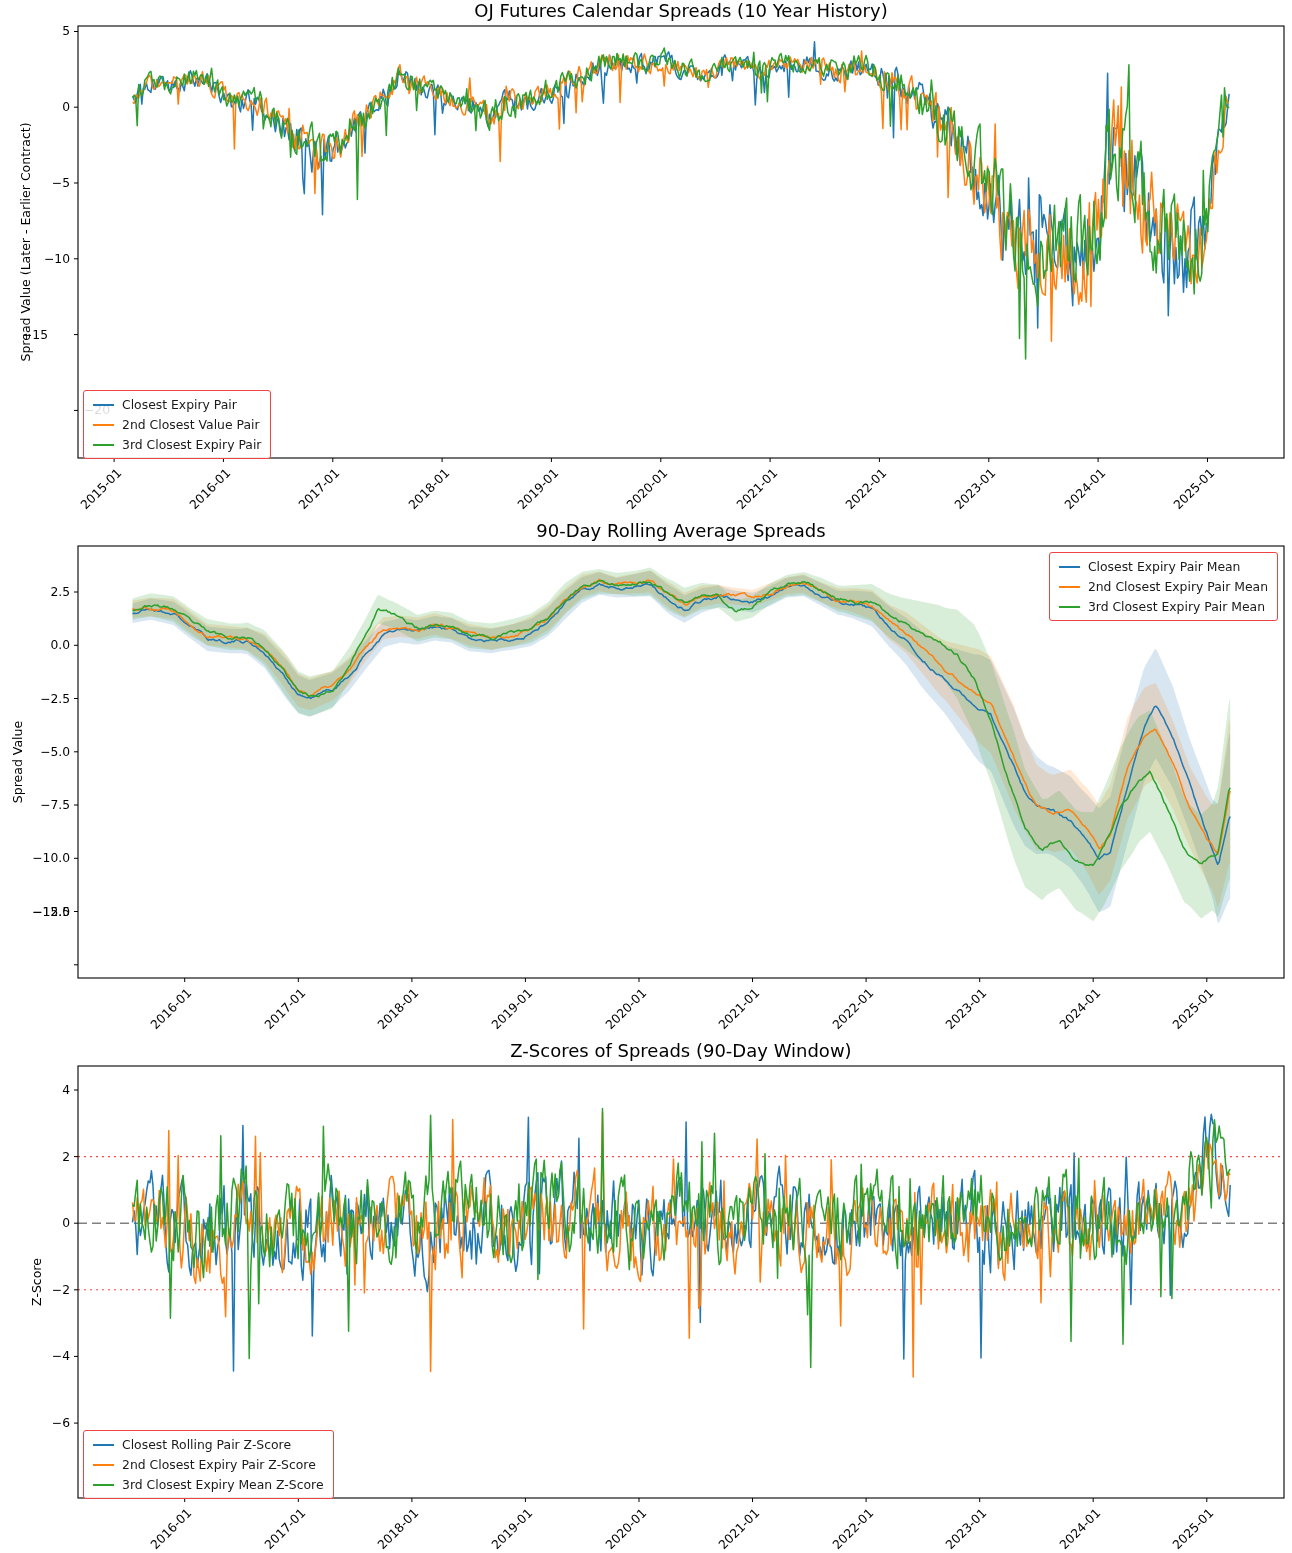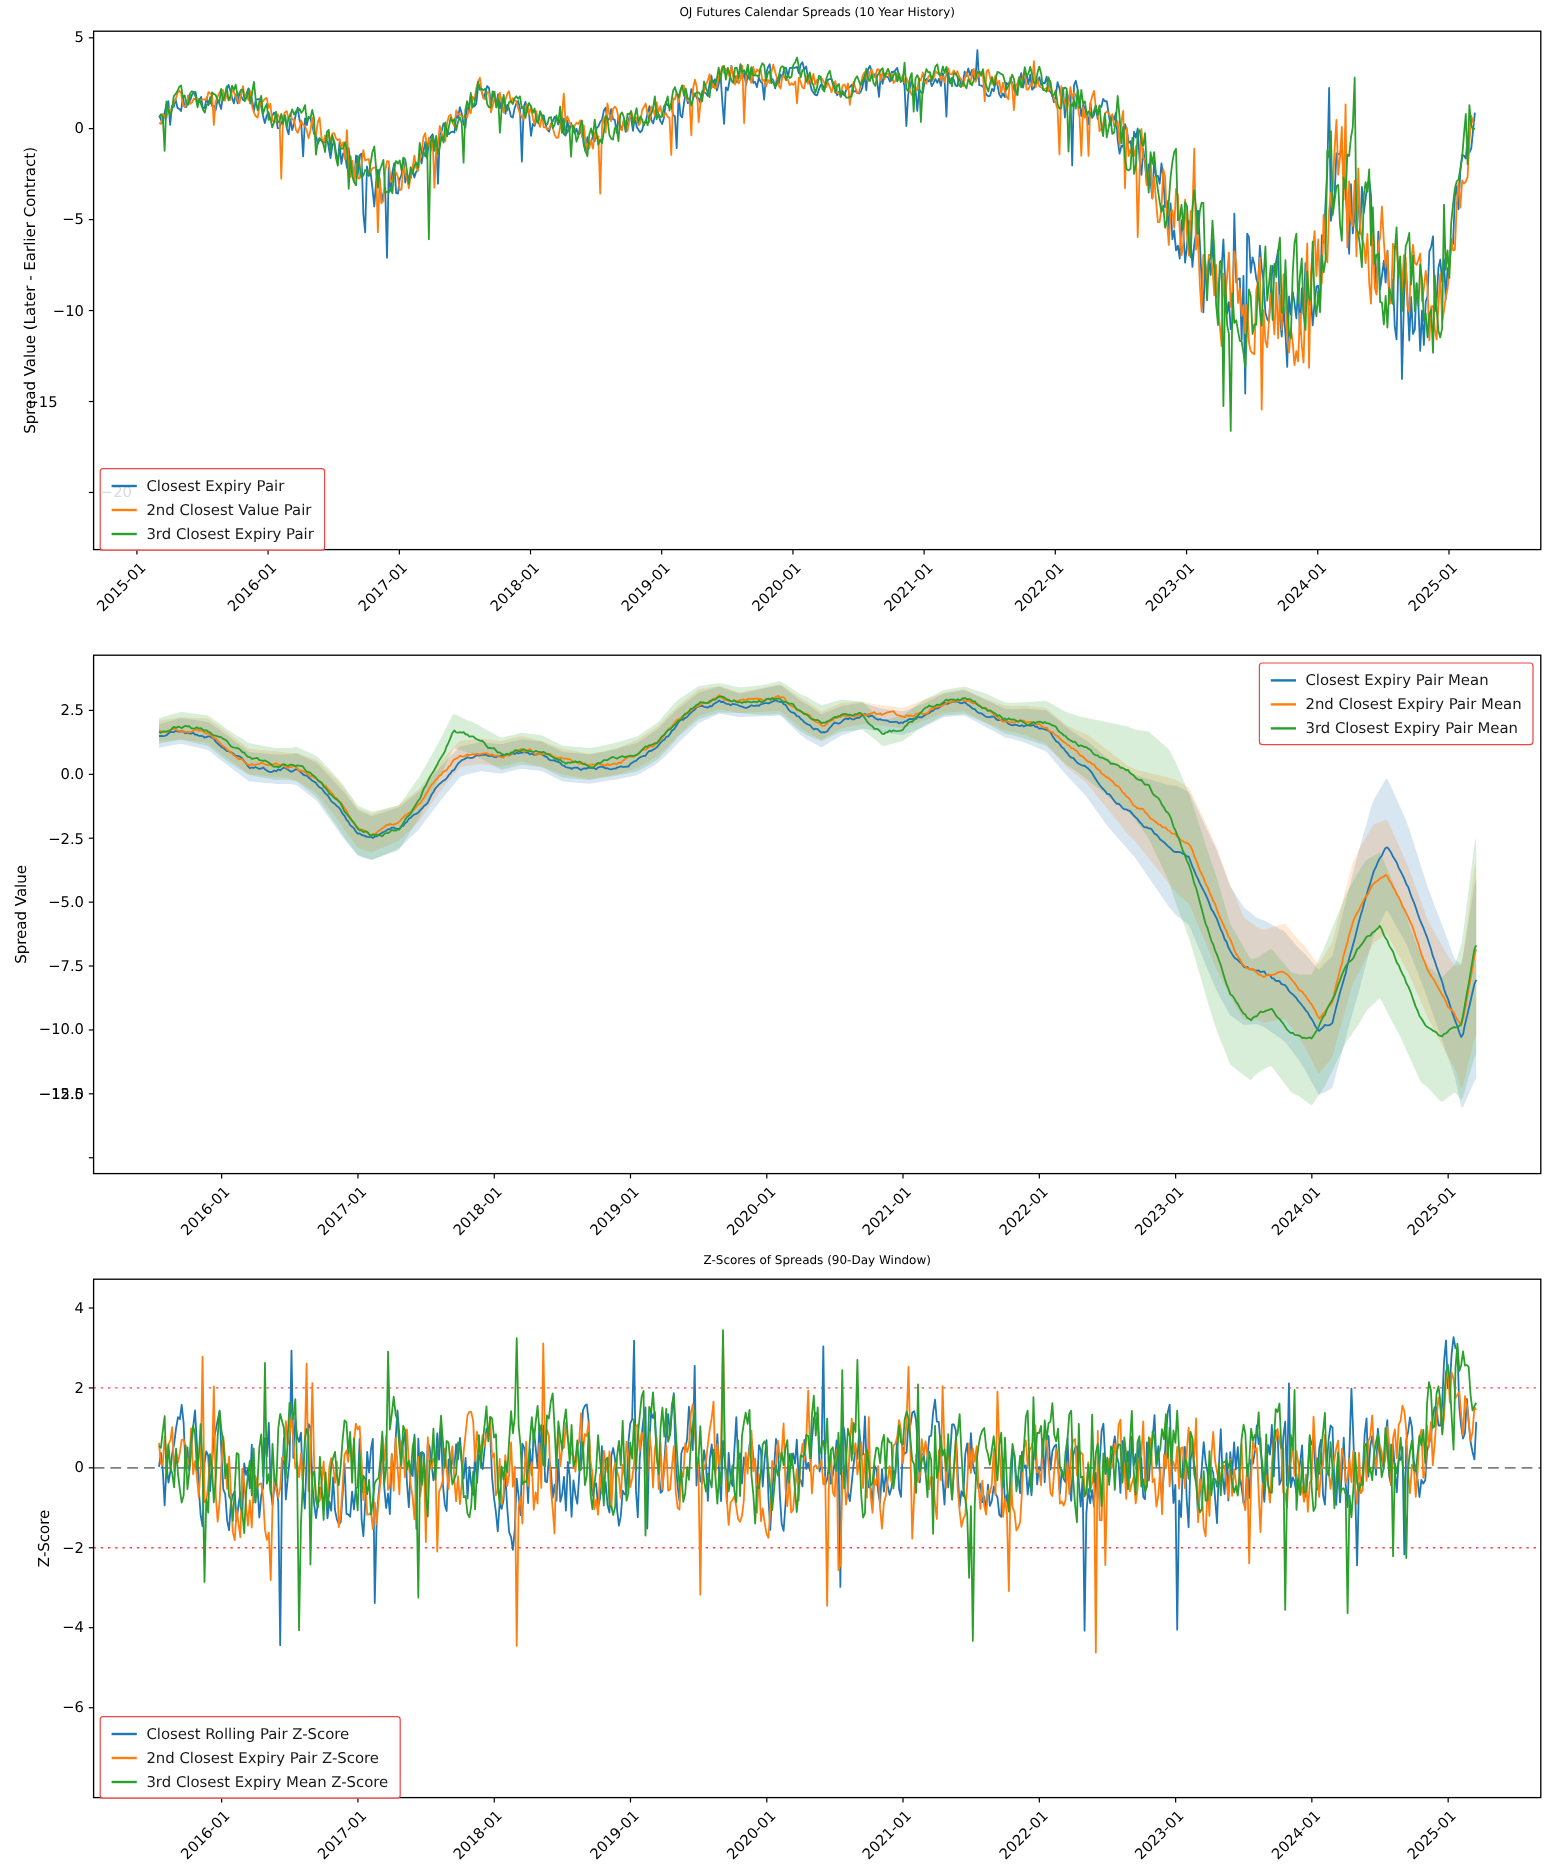--- a/index.html
+++ b/index.html
@@ -1,19 +1,19 @@
 <!DOCTYPE html>
 <html><head>
 <meta charset="utf-8">
 <style>
   html,body{margin:0;padding:0;background:#ffffff;}
   #figure{position:relative;width:1292px;height:1553px;background:#ffffff;overflow:hidden;
           font-family:"DejaVu Sans",sans-serif;color:#000;}
   svg{position:absolute;left:0;top:0;}
-  .title{position:absolute;left:78px;width:1206px;text-align:center;font-size:10px;line-height:20px;color:#000;}
+  .title{position:absolute;left:78px;width:1206px;text-align:center;font-size:18px;line-height:20px;color:#000;}
   .ylabel{position:absolute;white-space:nowrap;font-size:12.5px;color:#000;
           transform:translate(-50%,-50%) rotate(-90deg);}
   .ytick{position:absolute;left:0;width:70px;text-align:right;font-size:12.3px;line-height:16px;color:#000;}
   .xtick-outer{position:absolute;width:0;height:0;}
   .xtick-inner{position:absolute;right:0;top:0;white-space:nowrap;font-size:12.3px;color:#000;
                transform-origin:100% 0;transform:rotate(-45deg);}
   .legend{position:absolute;background:rgba(255,255,255,0.85);border:1px solid #ef4444;border-radius:3px;
           padding:5px 9px;display:flex;flex-direction:column;gap:3px;}
   .legend-row{display:flex;align-items:center;gap:8px;height:17px;}
   .swatch{width:21px;height:2px;flex:0 0 21px;}
@@ -98,20 +98,21 @@
         <line x1="639.0" x2="639.0" y1="1498" y2="1502" stroke="#000000" stroke-width="1"></line>
         <line x1="752.5" x2="752.5" y1="1498" y2="1502" stroke="#000000" stroke-width="1"></line>
         <line x1="866.1" x2="866.1" y1="1498" y2="1502" stroke="#000000" stroke-width="1"></line>
         <line x1="979.7" x2="979.7" y1="1498" y2="1502" stroke="#000000" stroke-width="1"></line>
         <line x1="1093.2" x2="1093.2" y1="1498" y2="1502" stroke="#000000" stroke-width="1"></line>
         <line x1="1206.8" x2="1206.8" y1="1498" y2="1502" stroke="#000000" stroke-width="1"></line>
       </g>
     </svg>
 
   <div class="title" style="top:1px;">OJ Futures Calendar Spreads (10 Year History)</div>
+  <div class="title" style="top:521px;">90-Day Rolling Average Spreads</div>
   <div class="title" style="top:1041px;">Z-Scores of Spreads (90-Day Window)</div>
 
   <div class="ylabel" style="left:25px;top:242px;">Spread Value (Later - Earlier Contract)</div>
   <div class="ylabel" style="left:17px;top:762px;">Spread Value</div>
   <div class="ylabel" style="left:36px;top:1282px;">Z-Score</div>
 
   <div id="labels-layer">
       <div class="ytick" style="top: 23.4568px;">5</div>
       <div class="ytick" style="top: 99.2463px;">0</div>
       <div class="ytick" style="top: 175.036px;">−5</div>

